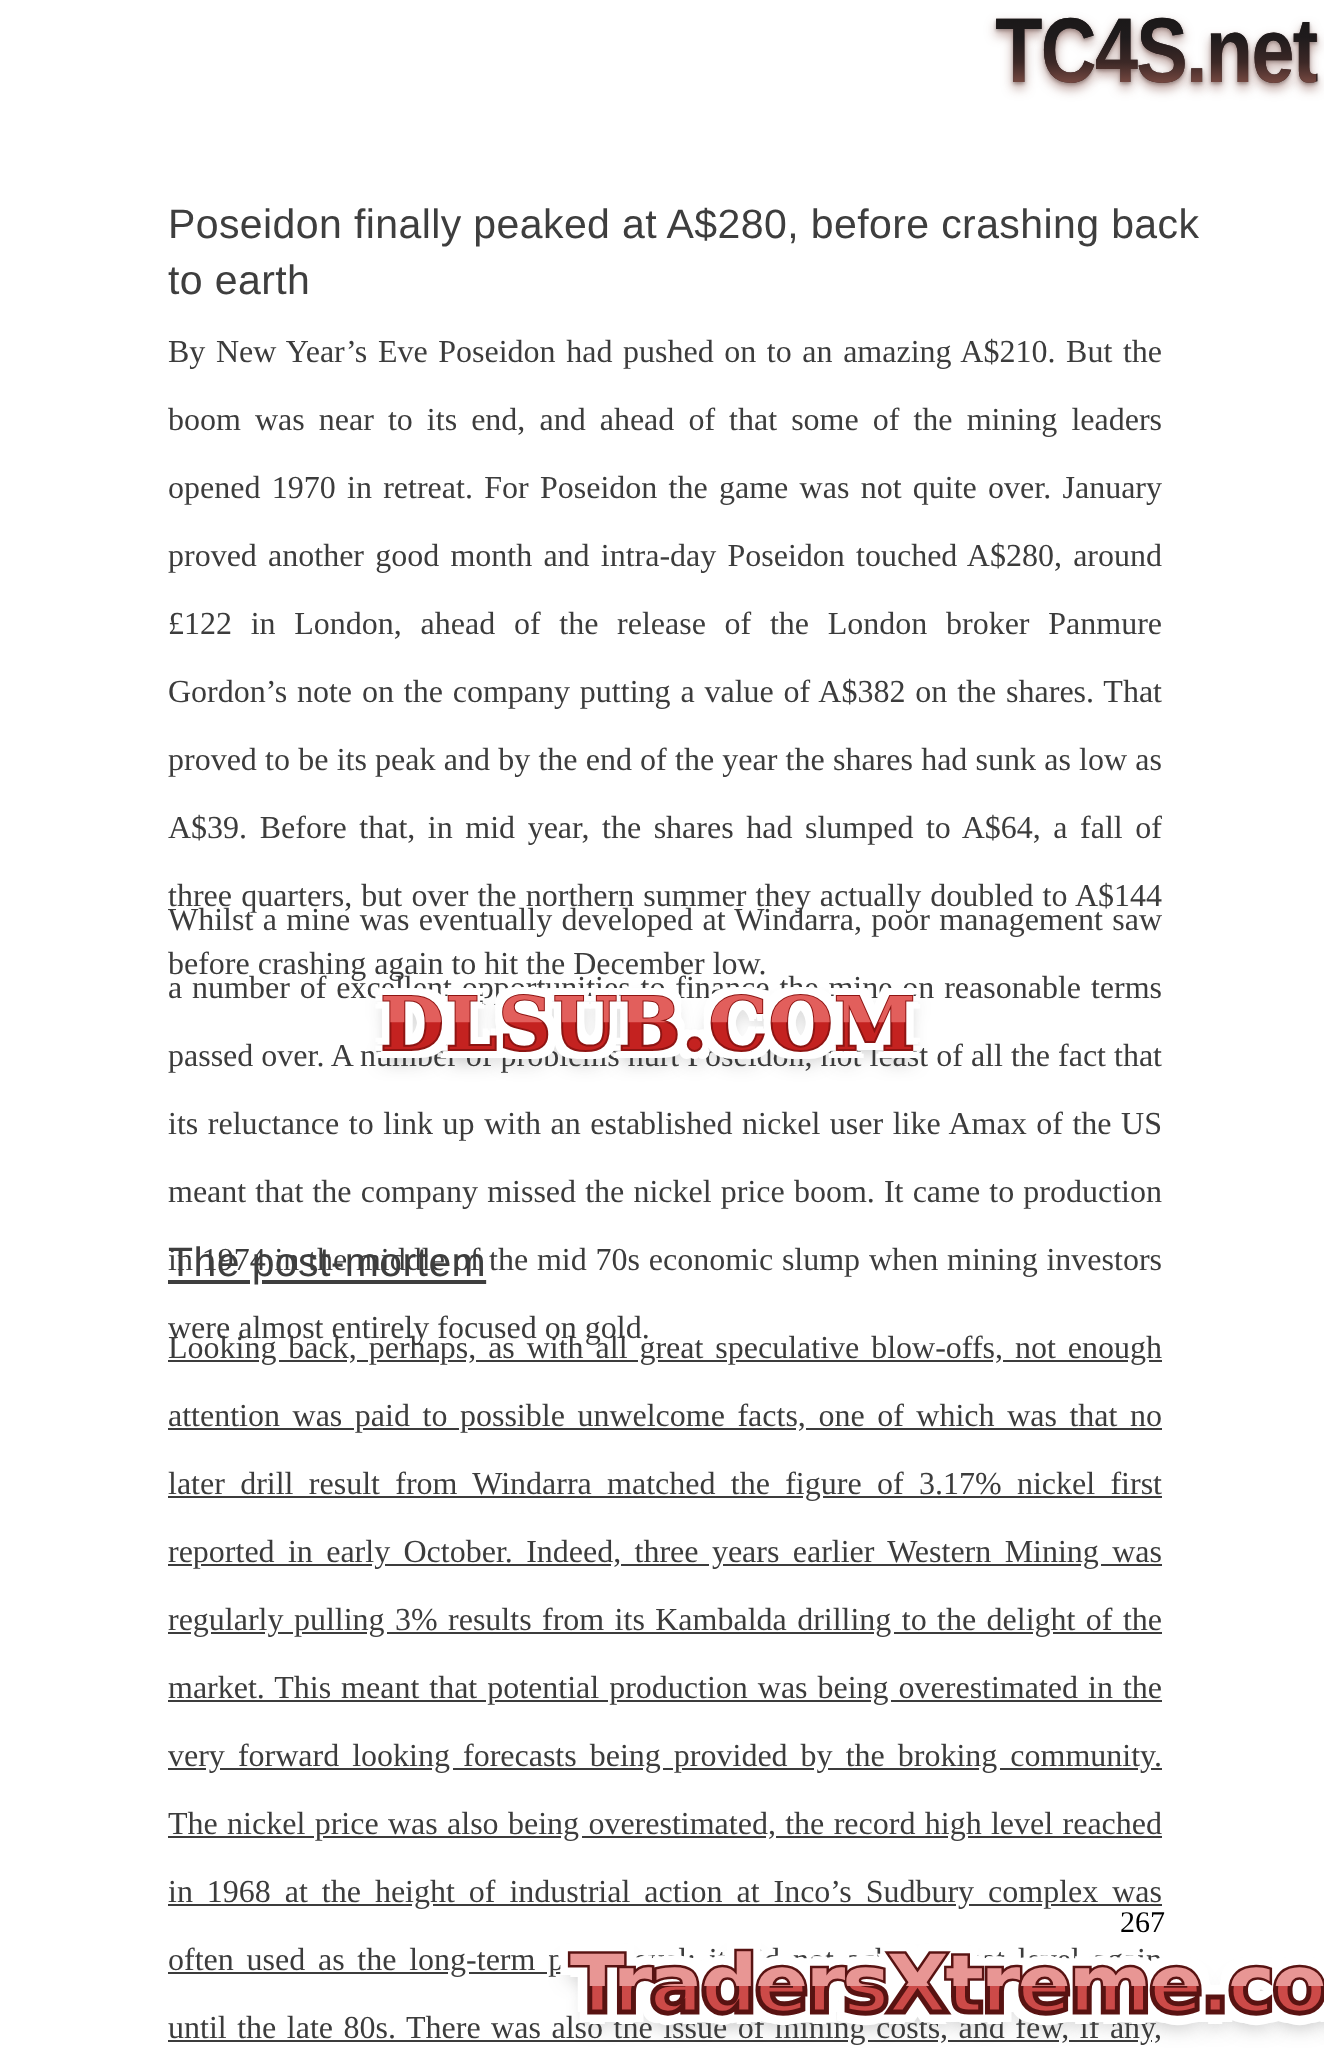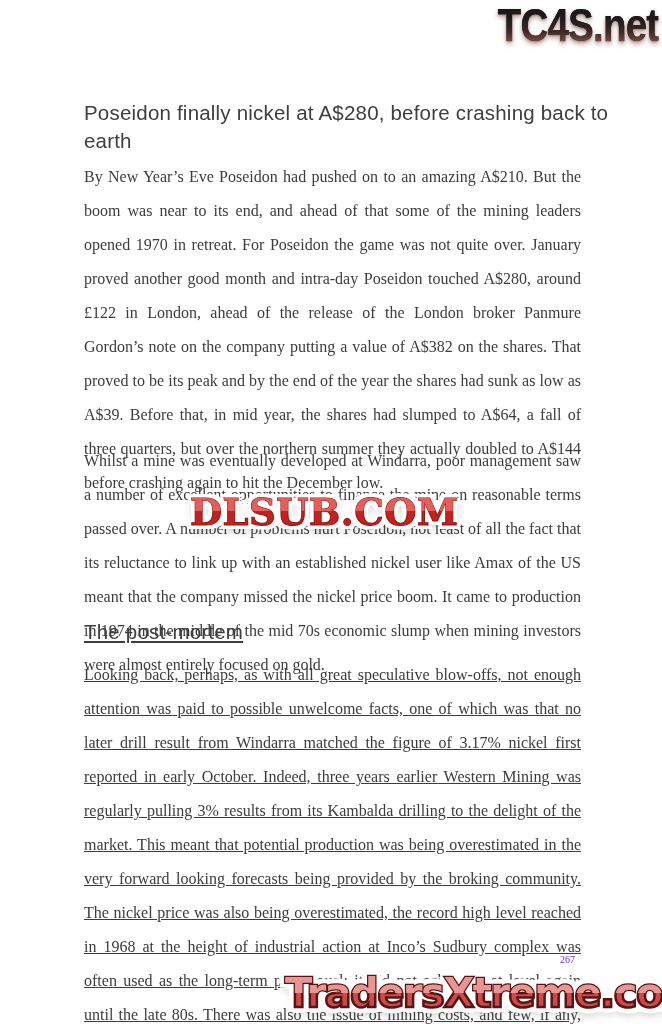--- a/index.html
+++ b/index.html
@@ -124,35 +124,35 @@
   .wm-tx .gloss {
     color: #e89694;
     -webkit-text-stroke: 2.5px transparent;
     clip-path: inset(0 0 50% 0);
     pointer-events: none;
   }
 
   .page-number {
     position: absolute; left: 560px; top: 954px;
     font-family: "Liberation Serif", serif;
-    font-size: 10px; color: #6d28d9;
+    font-size: 15px; color: #000000;
   }
 </style>
 </head>
 <body>
 
 <div class="page">
 
   <div class="tc4s-wrap">
     <span class="tc4s-base">TC4S.net</span>
     <span class="tc4s-fill">TC4S.net</span>
   </div>
 
 
-  <h1 class="h-main" style="margin:0;">Poseidon finally nickel at A$280, before crashing back to earth</h1>
+  <h1 class="h-main" style="margin:0;">Poseidon finally peaked at A$280, before crashing back to earth</h1>
 
   <p class="para p1">By New Year’s Eve Poseidon had pushed on to an amazing A$210. But the boom was near to its end, and ahead of that some of the mining leaders opened 1970 in retreat. For Poseidon the game was not quite over. January proved another good month and intra-day Poseidon touched A$280, around £122 in London, ahead of the release of the London broker Panmure Gordon’s note on the company putting a value of A$382 on the shares. That proved to be its peak and by the end of the year the shares had sunk as low as A$39. Before that, in mid year, the shares had slumped to A$64, a fall of three quarters, but over the northern summer they actually doubled to A$144 before crashing again to hit the December low.</p>
   <p class="para p2">Whilst a mine was eventually developed at Windarra, poor management saw a number of excellent opportunities to finance the mine on reasonable terms passed over. A number of problems hurt Poseidon, not least of all the fact that its reluctance to link up with an established nickel user like Amax of the US meant that the company missed the nickel price boom. It came to production in 1974 in the middle of the mid 70s economic slump when mining investors were almost entirely focused on gold.</p>
 
   <h2 class="h-sub" style="margin:0;text-decoration:underline;">The post-mortem</h2>
 
   <p class="para p3 cont">Looking back, perhaps, as with all great speculative blow-offs, not enough attention was paid to possible unwelcome facts, one of which was that no later drill result from Windarra matched the figure of 3.17% nickel first reported in early October. Indeed, three years earlier Western Mining was regularly pulling 3% results from its Kambalda drilling to the delight of the market. This meant that potential production was being overestimated in the very forward looking forecasts being provided by the broking community. The nickel price was also being overestimated, the record high level reached in 1968 at the height of industrial action at Inco’s Sudbury complex was often used as the long-term price level; it did not achieve that level again until the late 80s. There was also the issue of mining costs, and few, if any,</p>
 
   <div class="wm wm-dlsub">
     <span class="layer fill">DLSUB.COM</span>

